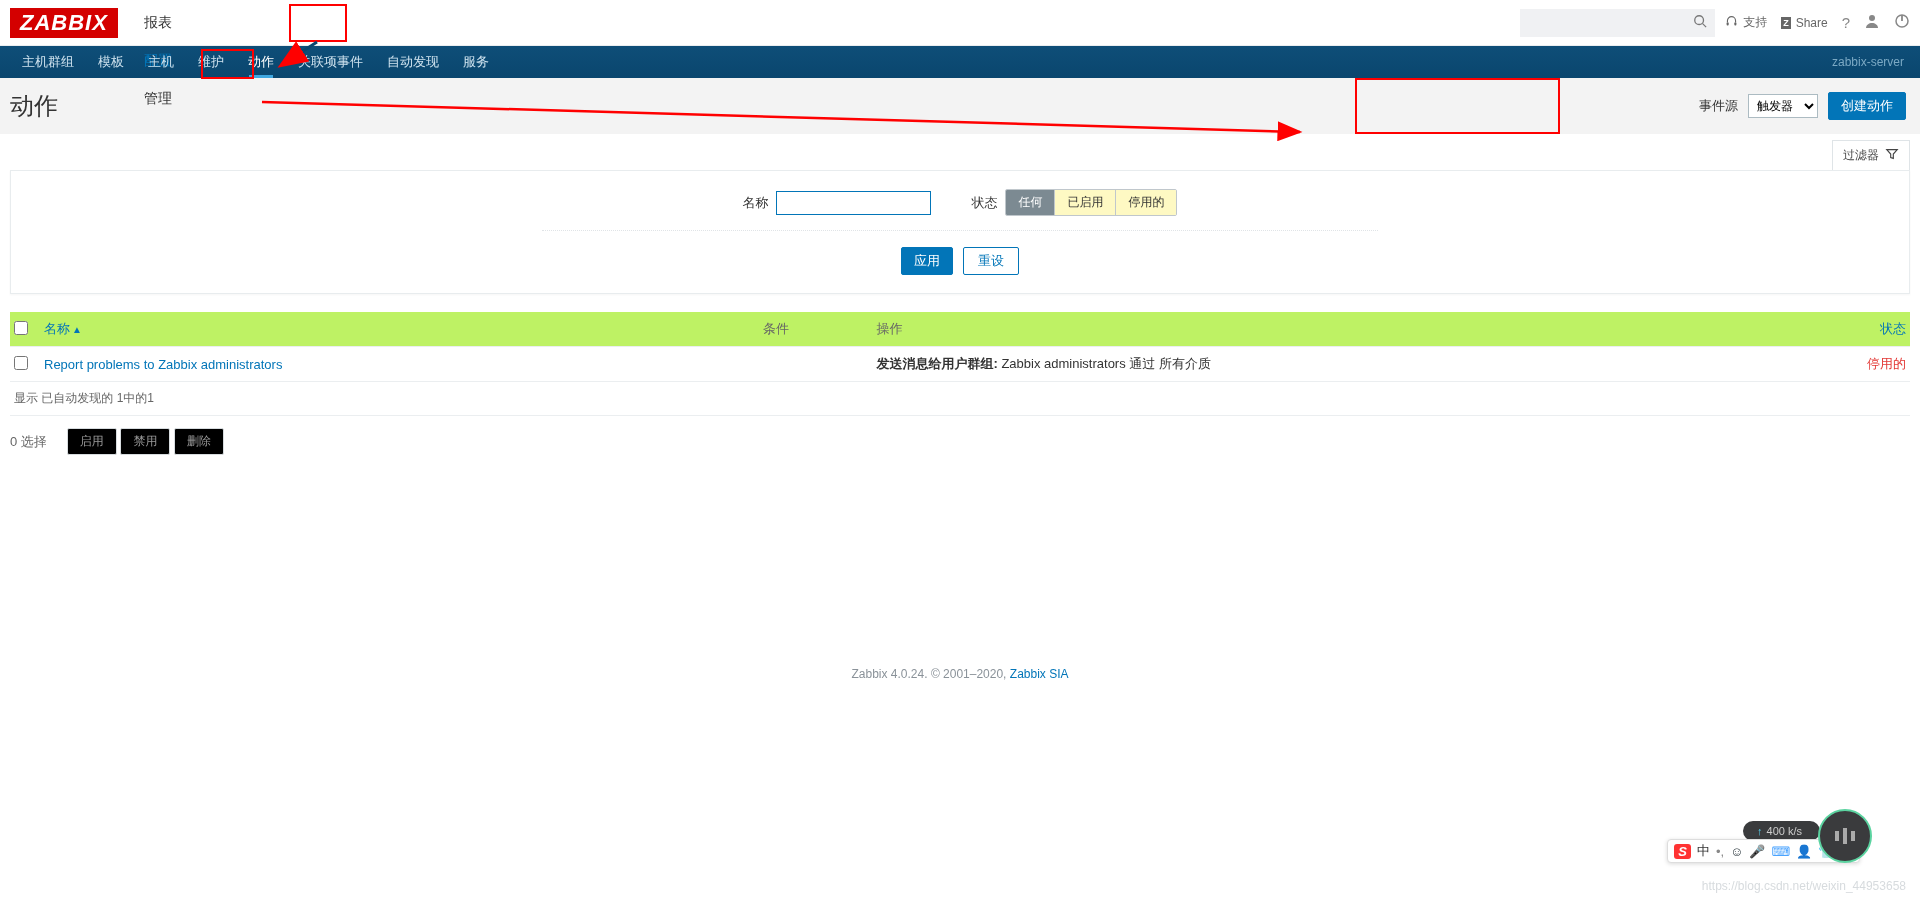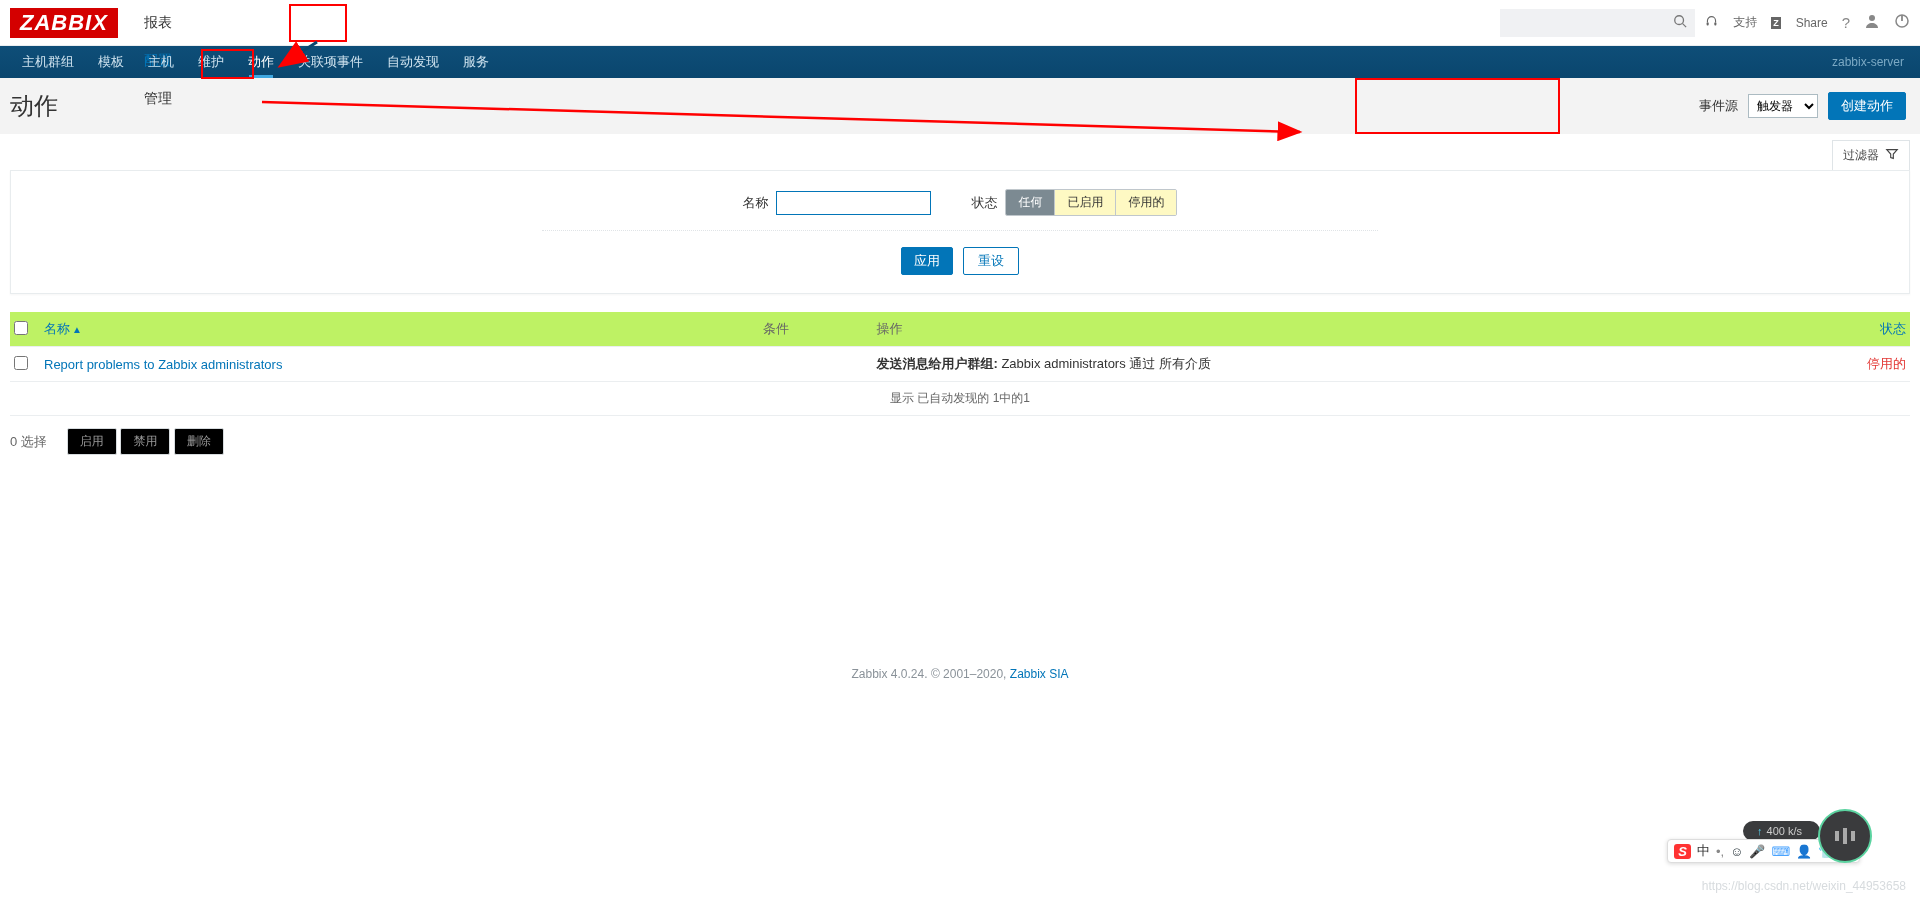--- a/index.html
+++ b/index.html
@@ -8,21 +8,21 @@
   .topbar { display: flex; align-items: center; height: 46px; padding: 0 10px; background: #fff; border-bottom: 1px solid #ebeef0; }
   .logo { background: #d40000; color: #fff; font-weight: bold; font-size: 22px; letter-spacing: 1px; padding: 2px 10px; margin-right: 14px; font-style: italic; }
   .topnav { display: flex; flex-direction: column; }
   .topnav-item { color: #333; padding: 10px 12px; cursor: pointer; font-size: 14px; }
   .topnav-item.active { color: #0275b8; }
   .topbar-spacer { flex: 1; }
   .search-box { display: flex; align-items: center; background: #f0f1f3; border: none; height: 28px; width: 195px; padding: 0 8px; margin-right: 10px; }
   .search-box input { flex:1; border:none; background:transparent; outline:none; font-size:12px; }
   .search-box .icon { color: #666; }
   .top-icons { display: flex; align-items: center; gap: 14px; color: #666; }
-  .top-icons .txt { display:flex; align-items:center; gap:15px; font-size:12px; cursor:pointer; }
+  .top-icons .txt { display:flex; align-items:center; gap:5px; font-size:12px; cursor:pointer; }
   
   .subnav { background: #0a466e; background: linear-gradient(#0e4e78,#0a466e); color: #fff; display: flex; align-items: center; height: 32px; padding: 0 10px; }
   .subnav-item { color: #cfe3ef; padding: 16px 12px; height: 37px; display:flex; align-items:center; cursor:pointer; font-size:13px; position:relative; }
   .subnav-item.active { color: #fff; }
   .subnav-item.active::after { content:""; position:absolute; bottom:3px; left:50%; transform:translateX(-50%); width:24px; height:3px; background:#3fa7e0; }
   .subnav-spacer { flex:1; }
   .subnav-server { color:#7ba9c4; font-size:12px; padding-right:6px; }
   
   .page-header { display:flex; align-items:center; padding: 12px 10px; background:#f3f3f3; }
   .page-title { font-size: 24px; font-weight: normal; color:#333; }
@@ -54,21 +54,21 @@
   .col-name { flex: 0 0 38%; color:#0275b8; cursor:pointer; }
   .list-header .col-name { color:#0275b8; }
   .col-cond { flex: 0 0 6%; color:#666; }
   .col-op { flex: 1; color:#333; }
   .col-op .bold { font-weight:bold; }
   .col-status { flex: 0 0 80px; text-align:right; }
   .col-status.disabled { color:#e33734; }
   .sort-arrow { color:#0275b8; font-size:10px; margin-left:2px; }
   .list-header .hdr { color:#666; }
   .list-header a.hdr { color:#0275b8; }
-  .list-footer { text-align:center; padding: 8px 4px; color:#666; font-size:12px; border-bottom:1px solid #ebeef0; }
+  .list-footer { text-align:left; padding: 8px 4px; color:#666; font-size:12px; border-bottom:1px solid #ebeef0; }
   
   .bulk-actions { display:flex; align-items:center; gap:20px; padding: 12px 10px; color:#666; font-size:13px; }
   .btn-muted { background:#000000; color:#999; border:1px solid #d7dcdf; padding:4px 12px; font-size:12px; cursor:default; border-radius:2px; }
   
   .footer { text-align:center; color:#8a9299; font-size:12px; padding: 200px 0 10px 0; }
   .footer a { color:#0275b8; text-decoration:none; }
   
   input[type=checkbox] { width:14px; height:14px; }
 
   svg.ann { position:absolute; top:0; left:0; pointer-events:none; z-index:50; }

